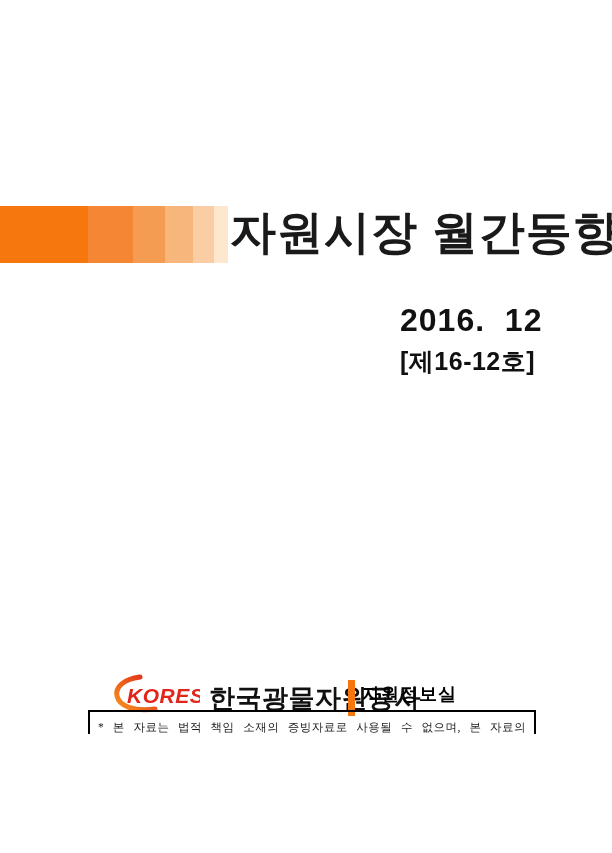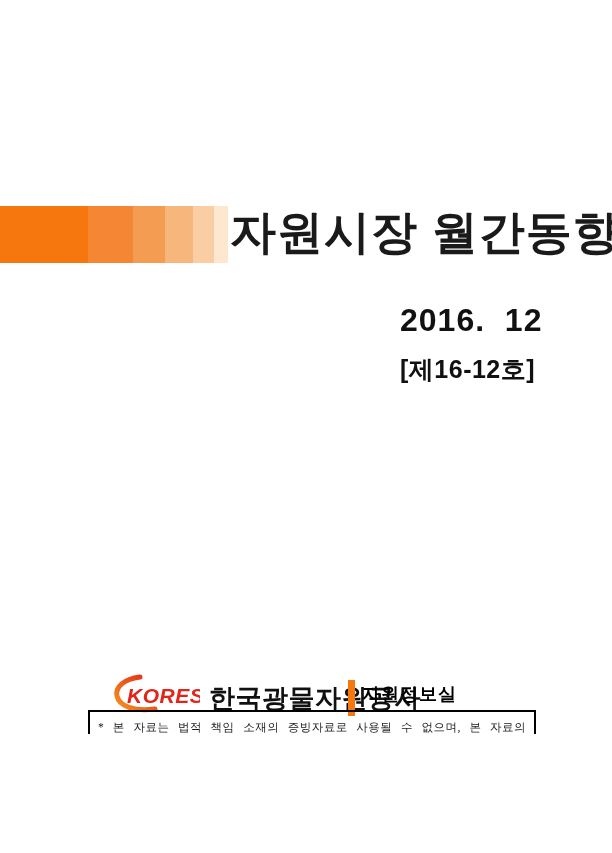--- a/index.html
+++ b/index.html
@@ -55,21 +55,21 @@
     text-align: left;
     color: #111111;
   }
   .issue-date {
     font-size: 32px;
     font-weight: 900;
     letter-spacing: 1px;
     white-space: pre;
   }
   .issue-number {
-    margin-top: 14px;
+    margin-top: 6px;
     font-size: 25px;
     font-weight: 900;
     letter-spacing: 0.5px;
     white-space: pre;
   }
 
   
   .publisher-row {
     position: absolute;
     left: 0;

